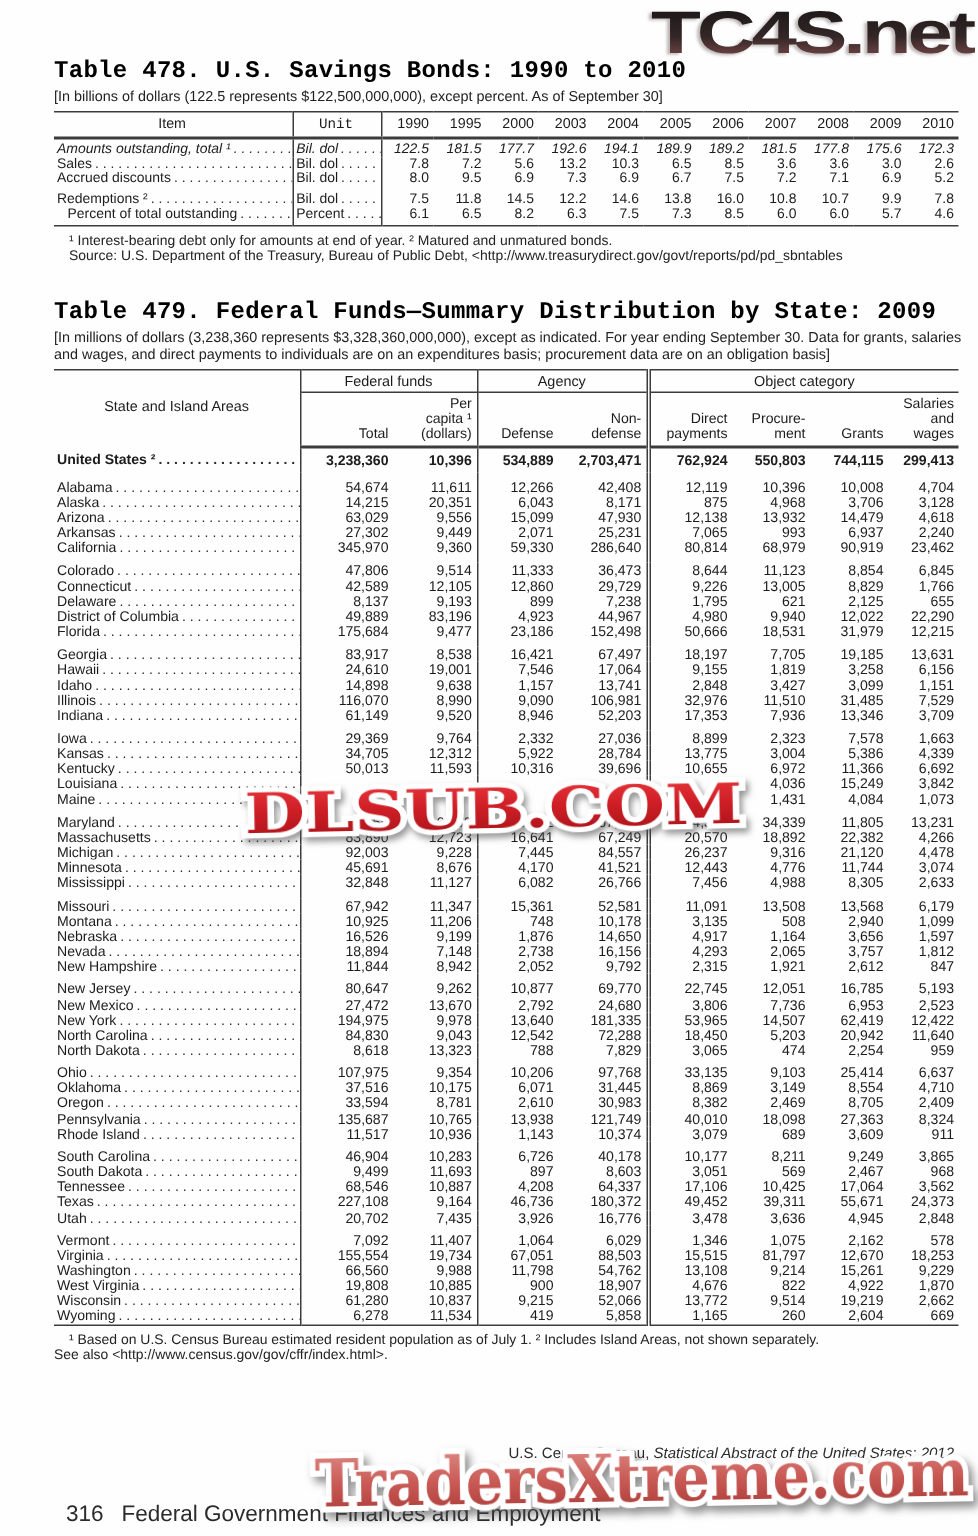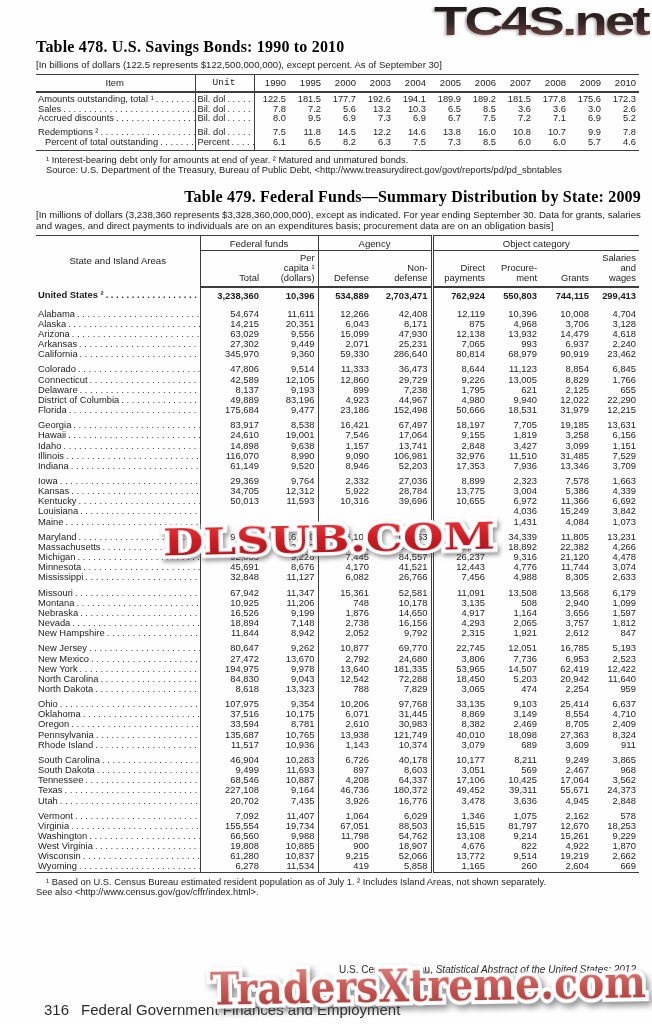--- a/index.html
+++ b/index.html
@@ -1,37 +1,37 @@
 <!DOCTYPE html>
 <html><head>
 <meta charset="utf-8">
 <style>
   html,body{margin:0;padding:0;background:#e8e8e8;}
   .page{position:relative;width:652px;height:1024px;background:#fefefe;overflow:hidden;
         font-family:"Liberation Sans",sans-serif;color:#1c1c1c;margin:0 auto;}
   .content{position:absolute;left:36px;top:38px;width:605px;}
 
-  .t-title{font-family:Liberation Serif, serif;font-size:16px;font-weight:bold;color:#000;
+  .t-title{font-family:Liberation Mono, monospace;font-size:16px;font-weight:bold;color:#000;
            margin:0 0 3px 0;letter-spacing:.2px;}
   .bracket-note{font-size:9.6px;line-height:11px;margin:0 0 4px 0;color:#222;}
 
   table{border-collapse:collapse;table-layout:fixed;width:603px;color:#1c1c1c;}
   td,th{padding:0;overflow:hidden;}
 
   
   .t478{font-size:9.3px;border-top:1px solid #3c3c3c;border-bottom:1px solid #3c3c3c;margin-bottom:4px;}
   .t478 thead th{font-weight:normal;font-size:9.5px;border-bottom:2px solid #3c3c3c;padding:2px 3px 3px 2px;}
   .t478 thead .item-h{text-align:center;border-right:1px solid #3c3c3c;}
   .t478 thead .unit-h{text-align:center;border-right:1px solid #3c3c3c;font-family:Liberation Mono, monospace;}
   .t478 thead .yr{text-align:right;}
   .t478 td{line-height:9.7px;white-space:nowrap;}
   .t478 td.name{border-right:1px solid #3c3c3c;padding-left:2px;}
   .t478 td.unit{border-right:1px solid #3c3c3c;padding-left:2px;}
   .t478 td.num{text-align:right;padding-right:3px;}
-  .t478 tr.first td{padding-top:2px;}
+  .t478 tr.first td{padding-top:2px;font-style:italic;}
   .t478 tr.last td{padding-bottom:2px;}
   .t478 tr.spacer td{height:4px;}
 
   
   .t479{font-size:9.4px;border-top:1px solid #3c3c3c;border-bottom:1px solid #3c3c3c;margin-bottom:4px;}
   .t479 thead .state-h{border-right:1px solid #3c3c3c;text-align:center;vertical-align:middle;font-size:9.6px;}
   .t479 thead .grp{font-weight:normal;font-size:9.6px;text-align:center;
                    border-bottom:1px solid #3c3c3c;padding:2px 0 1px 0;}
   .t479 thead .grp-ff{border-right:1px solid #3c3c3c;}
   .t479 thead .grp-ag{border-right:3px double #3c3c3c;}
@@ -48,21 +48,21 @@
   .t479 tr.spacer td{height:5px;}
 
   .nmw{display:flex;}
   .nm{white-space:nowrap;}
   .dots{flex:1;overflow:hidden;white-space:nowrap;color:#2a2a2a;padding-left:2px;}
   .ind{padding-left:7px;}
 
   .footnotes{font-size:9.3px;line-height:10px;margin:0 0 0 0;color:#222;}
   .fn-line{white-space:nowrap;}
   .fn-indent{padding-left:10px;}
-  .gap-above{margin-top:13px;text-align:right;}
+  .gap-above{margin-top:24px;}
   .it{font-style:italic;}
 
   
   .footer-left{position:absolute;left:44px;top:1001px;font-size:15px;color:#2b2b2b;}
   .footer-left .pgnum{margin-right:12px;}
   .footer-src{position:absolute;right:16px;top:964px;font-size:10px;color:#2b2b2b;}
 
   
   .wm{position:absolute;pointer-events:none;}
   .wm-top{right:2px;top:0px;margin-left:17px;}

